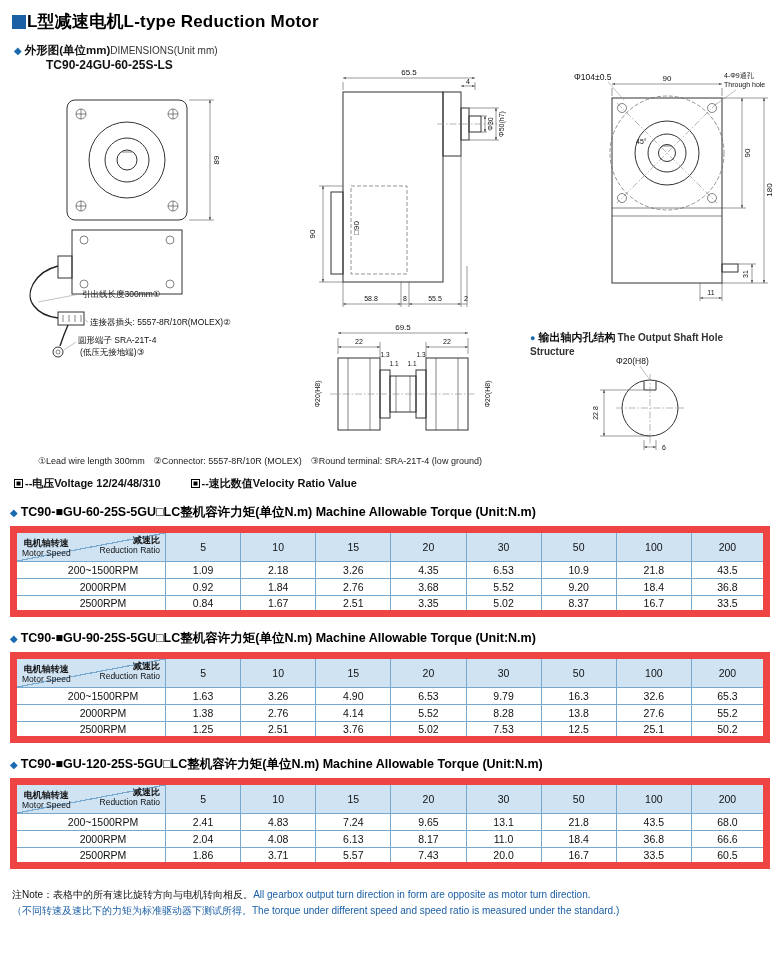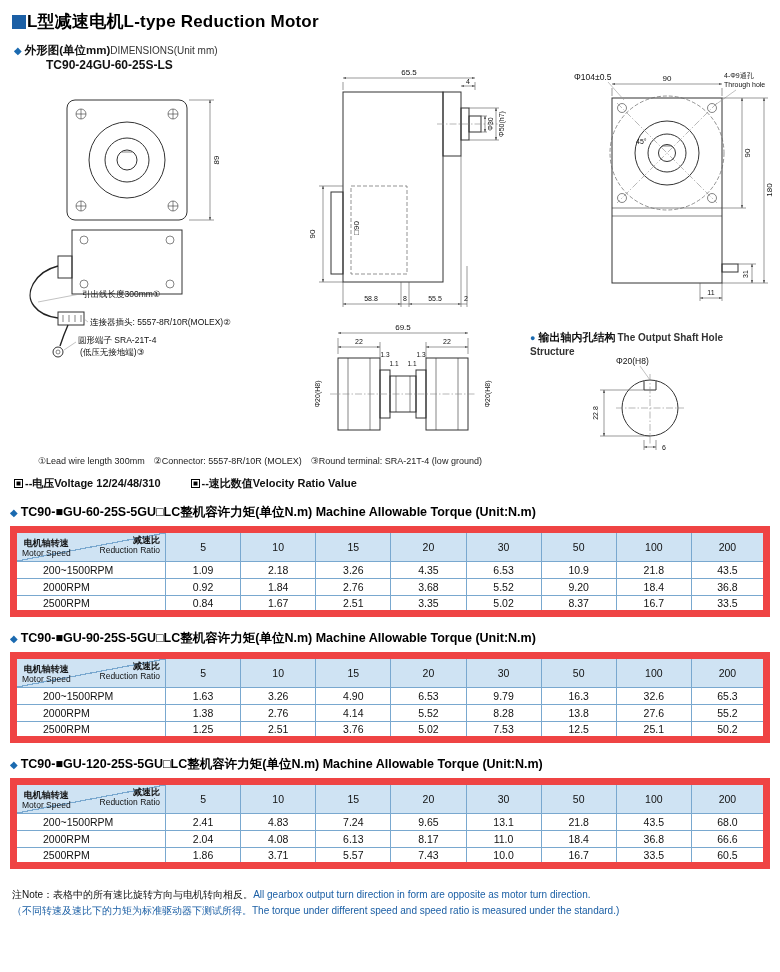--- a/index.html
+++ b/index.html
@@ -45,21 +45,21 @@
   .legend{font-size:11px;font-weight:bold;margin:4px 0 2px 4px}
   .lsq{display:inline-block;width:9px;height:9px;background:#000;border:1px solid #000;box-shadow:inset 0 0 0 1.5px #fff;vertical-align:-1px;margin-right:2px}
   .lsq2{margin-left:30px}
 
   .tsec{margin-top:13px}
   .tsec-title{font-size:12.5px;font-weight:bold;color:#000}
   table{border-collapse:collapse;width:760px;table-layout:fixed;margin-top:5px;border:7px solid #ef4444}
   th,td{border:1px solid #79a8cf;font-size:10.5px;text-align:center;padding:1px 2px;color:#111}
   thead th{background:#cfe3f3;height:32px;font-weight:normal}
   tbody td{height:17px;background:#fff}
-  td.rowhead{text-align:left;padding-left:26px}
+  td.rowhead{text-align:center;padding-left:26px}
   .diag{position:relative;overflow:hidden;width:152px}
   .diag::before{content:"";position:absolute;inset:0;background:linear-gradient(to bottom right,transparent calc(50% - .6px),#79a8cf calc(50% - .6px),#79a8cf calc(50% + .6px),transparent calc(50% + .6px))}
   .diag-top{position:absolute;top:2px;right:5px;text-align:right;font-size:9px;line-height:1.15;font-weight:bold}
   .diag-bottom{position:absolute;bottom:2px;left:5px;text-align:center;font-size:9px;line-height:1.15;font-weight:bold}
   .diag .en{font-weight:normal;font-size:8.5px}
 
   .notes{margin-top:18px;font-size:10px;line-height:1.55;margin-left:2px}
   .n-en{color:#1b5fa5}
   .line2{color:#1b5fa5}
 </style>
@@ -454,21 +454,21 @@
             <td>18.4</td>
             <td>36.8</td>
             <td>66.6</td>
           </tr>
           <tr>
             <td class="rowhead">2500RPM</td>
             <td>1.86</td>
             <td>3.71</td>
             <td>5.57</td>
             <td>7.43</td>
-            <td>10.0</td>
+            <td>20.0</td>
             <td>16.7</td>
             <td>33.5</td>
             <td>60.5</td>
           </tr>
         </tbody>
     </table>
   </div>
 
   <div class="notes">
     <div>

